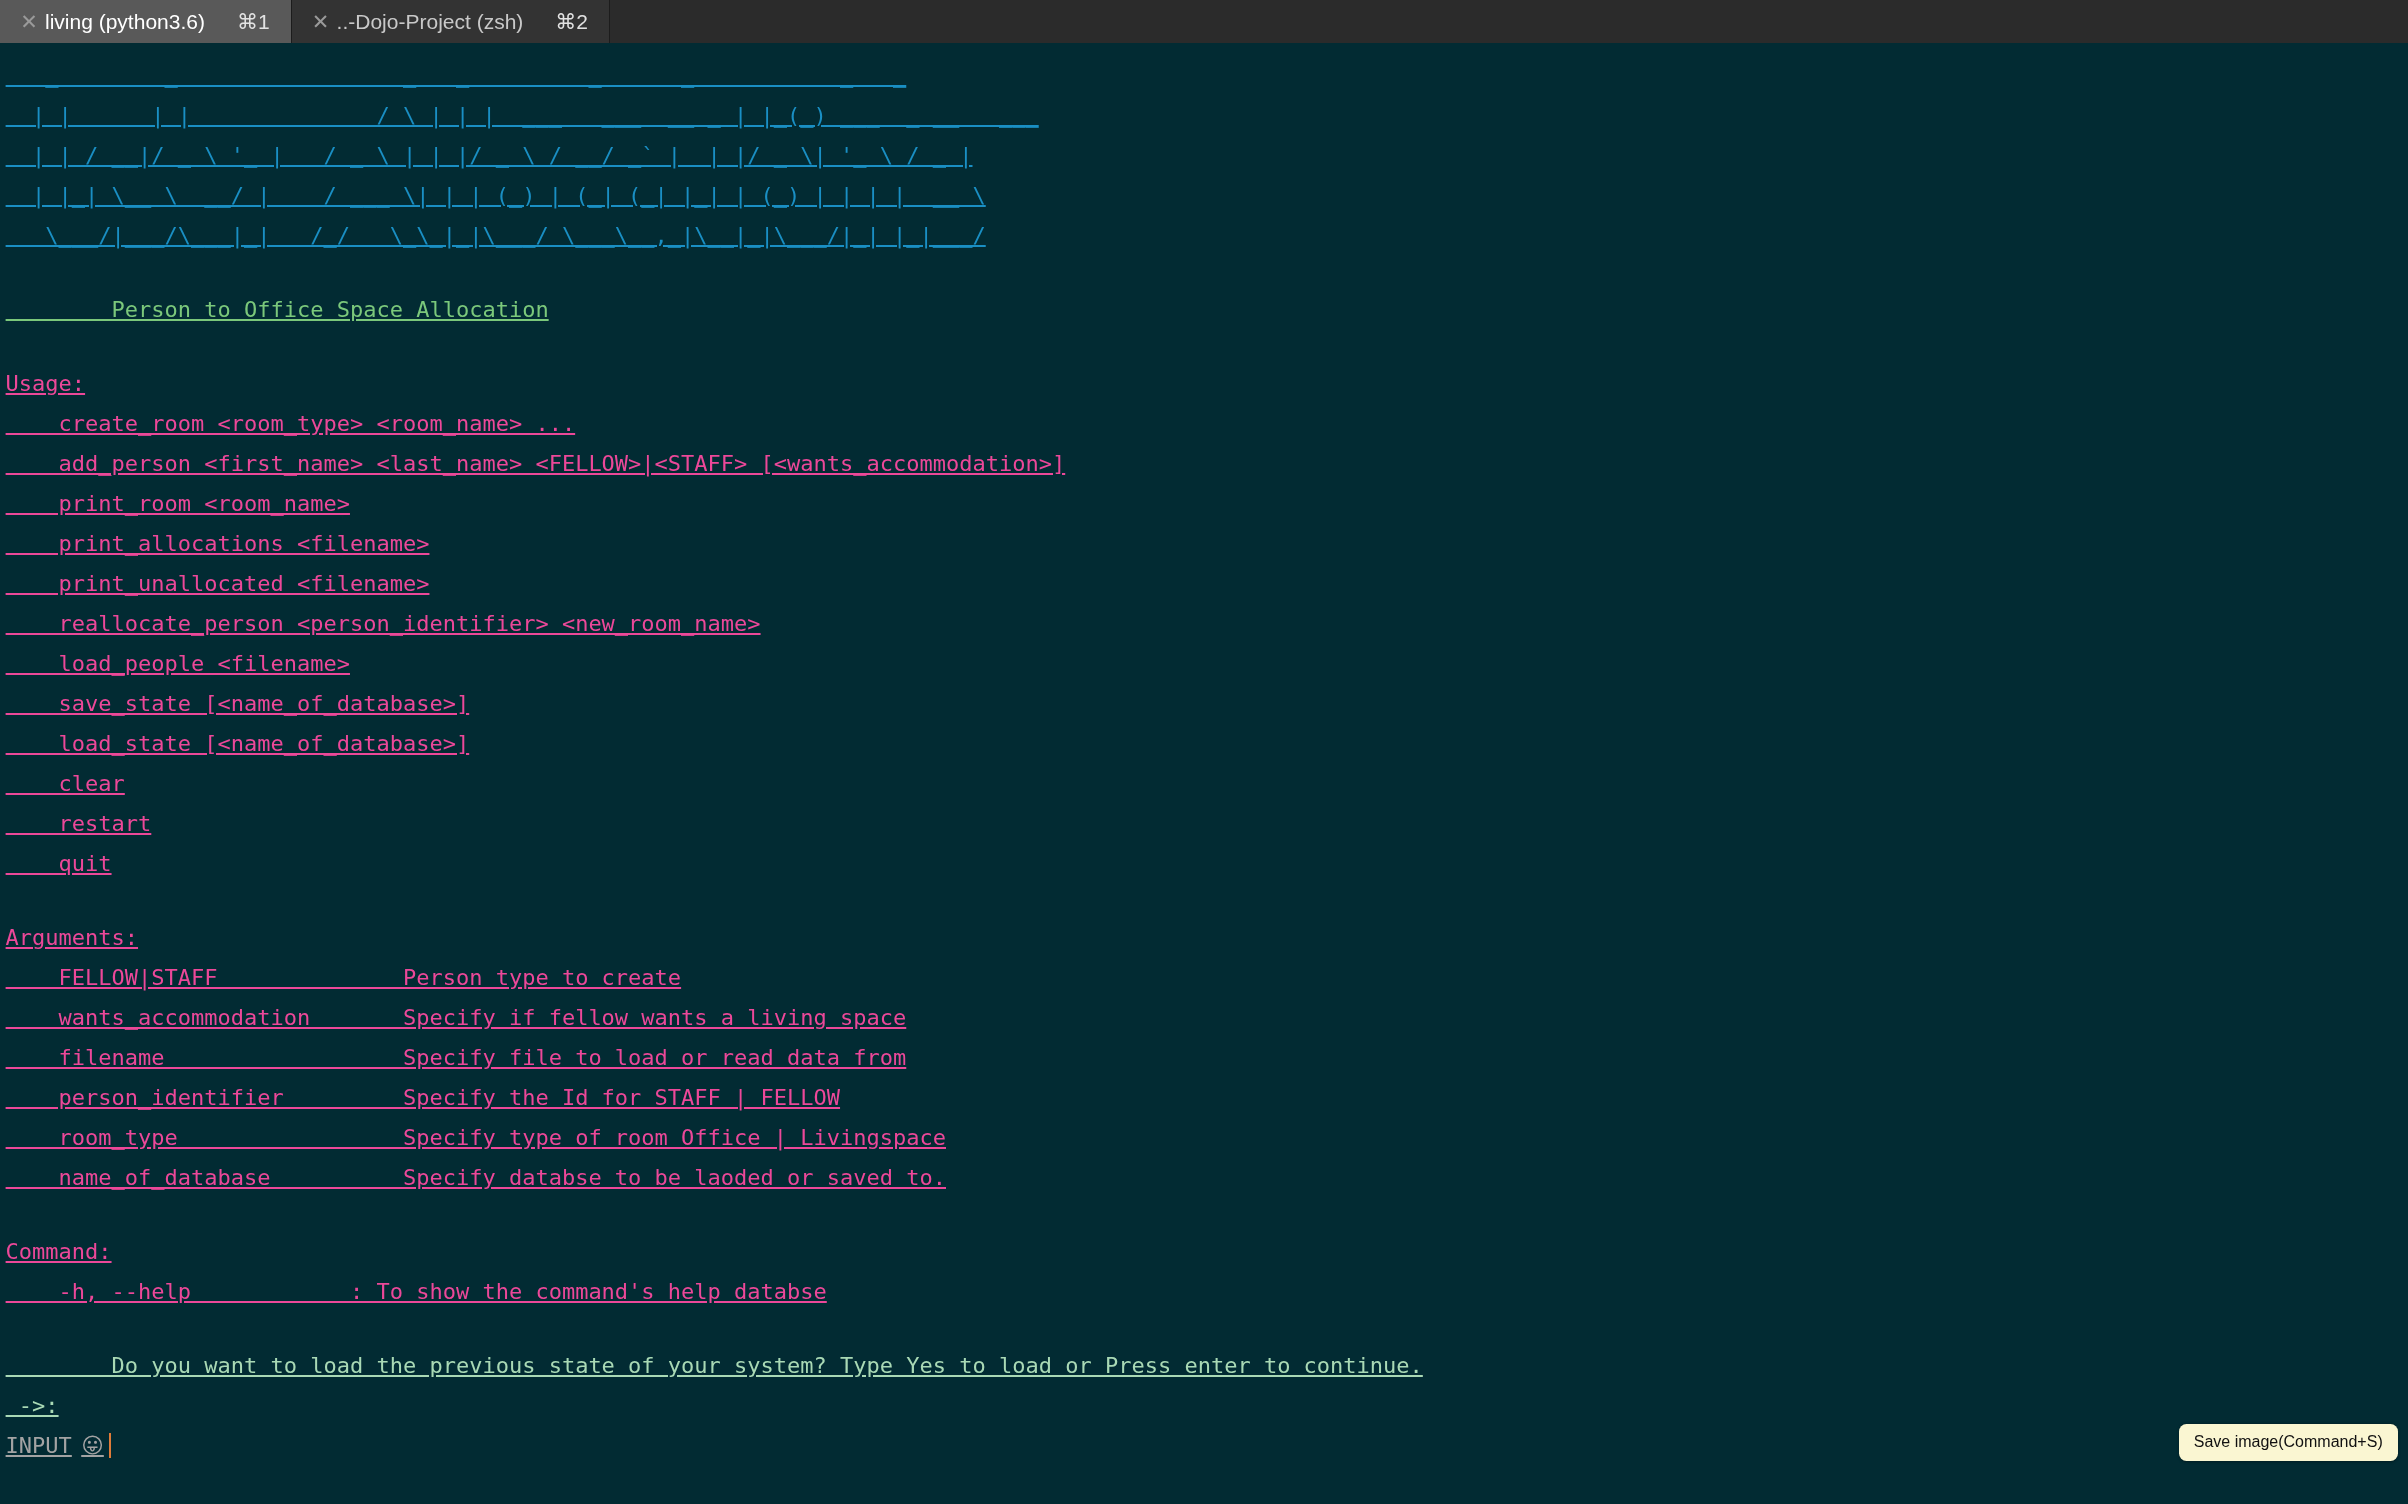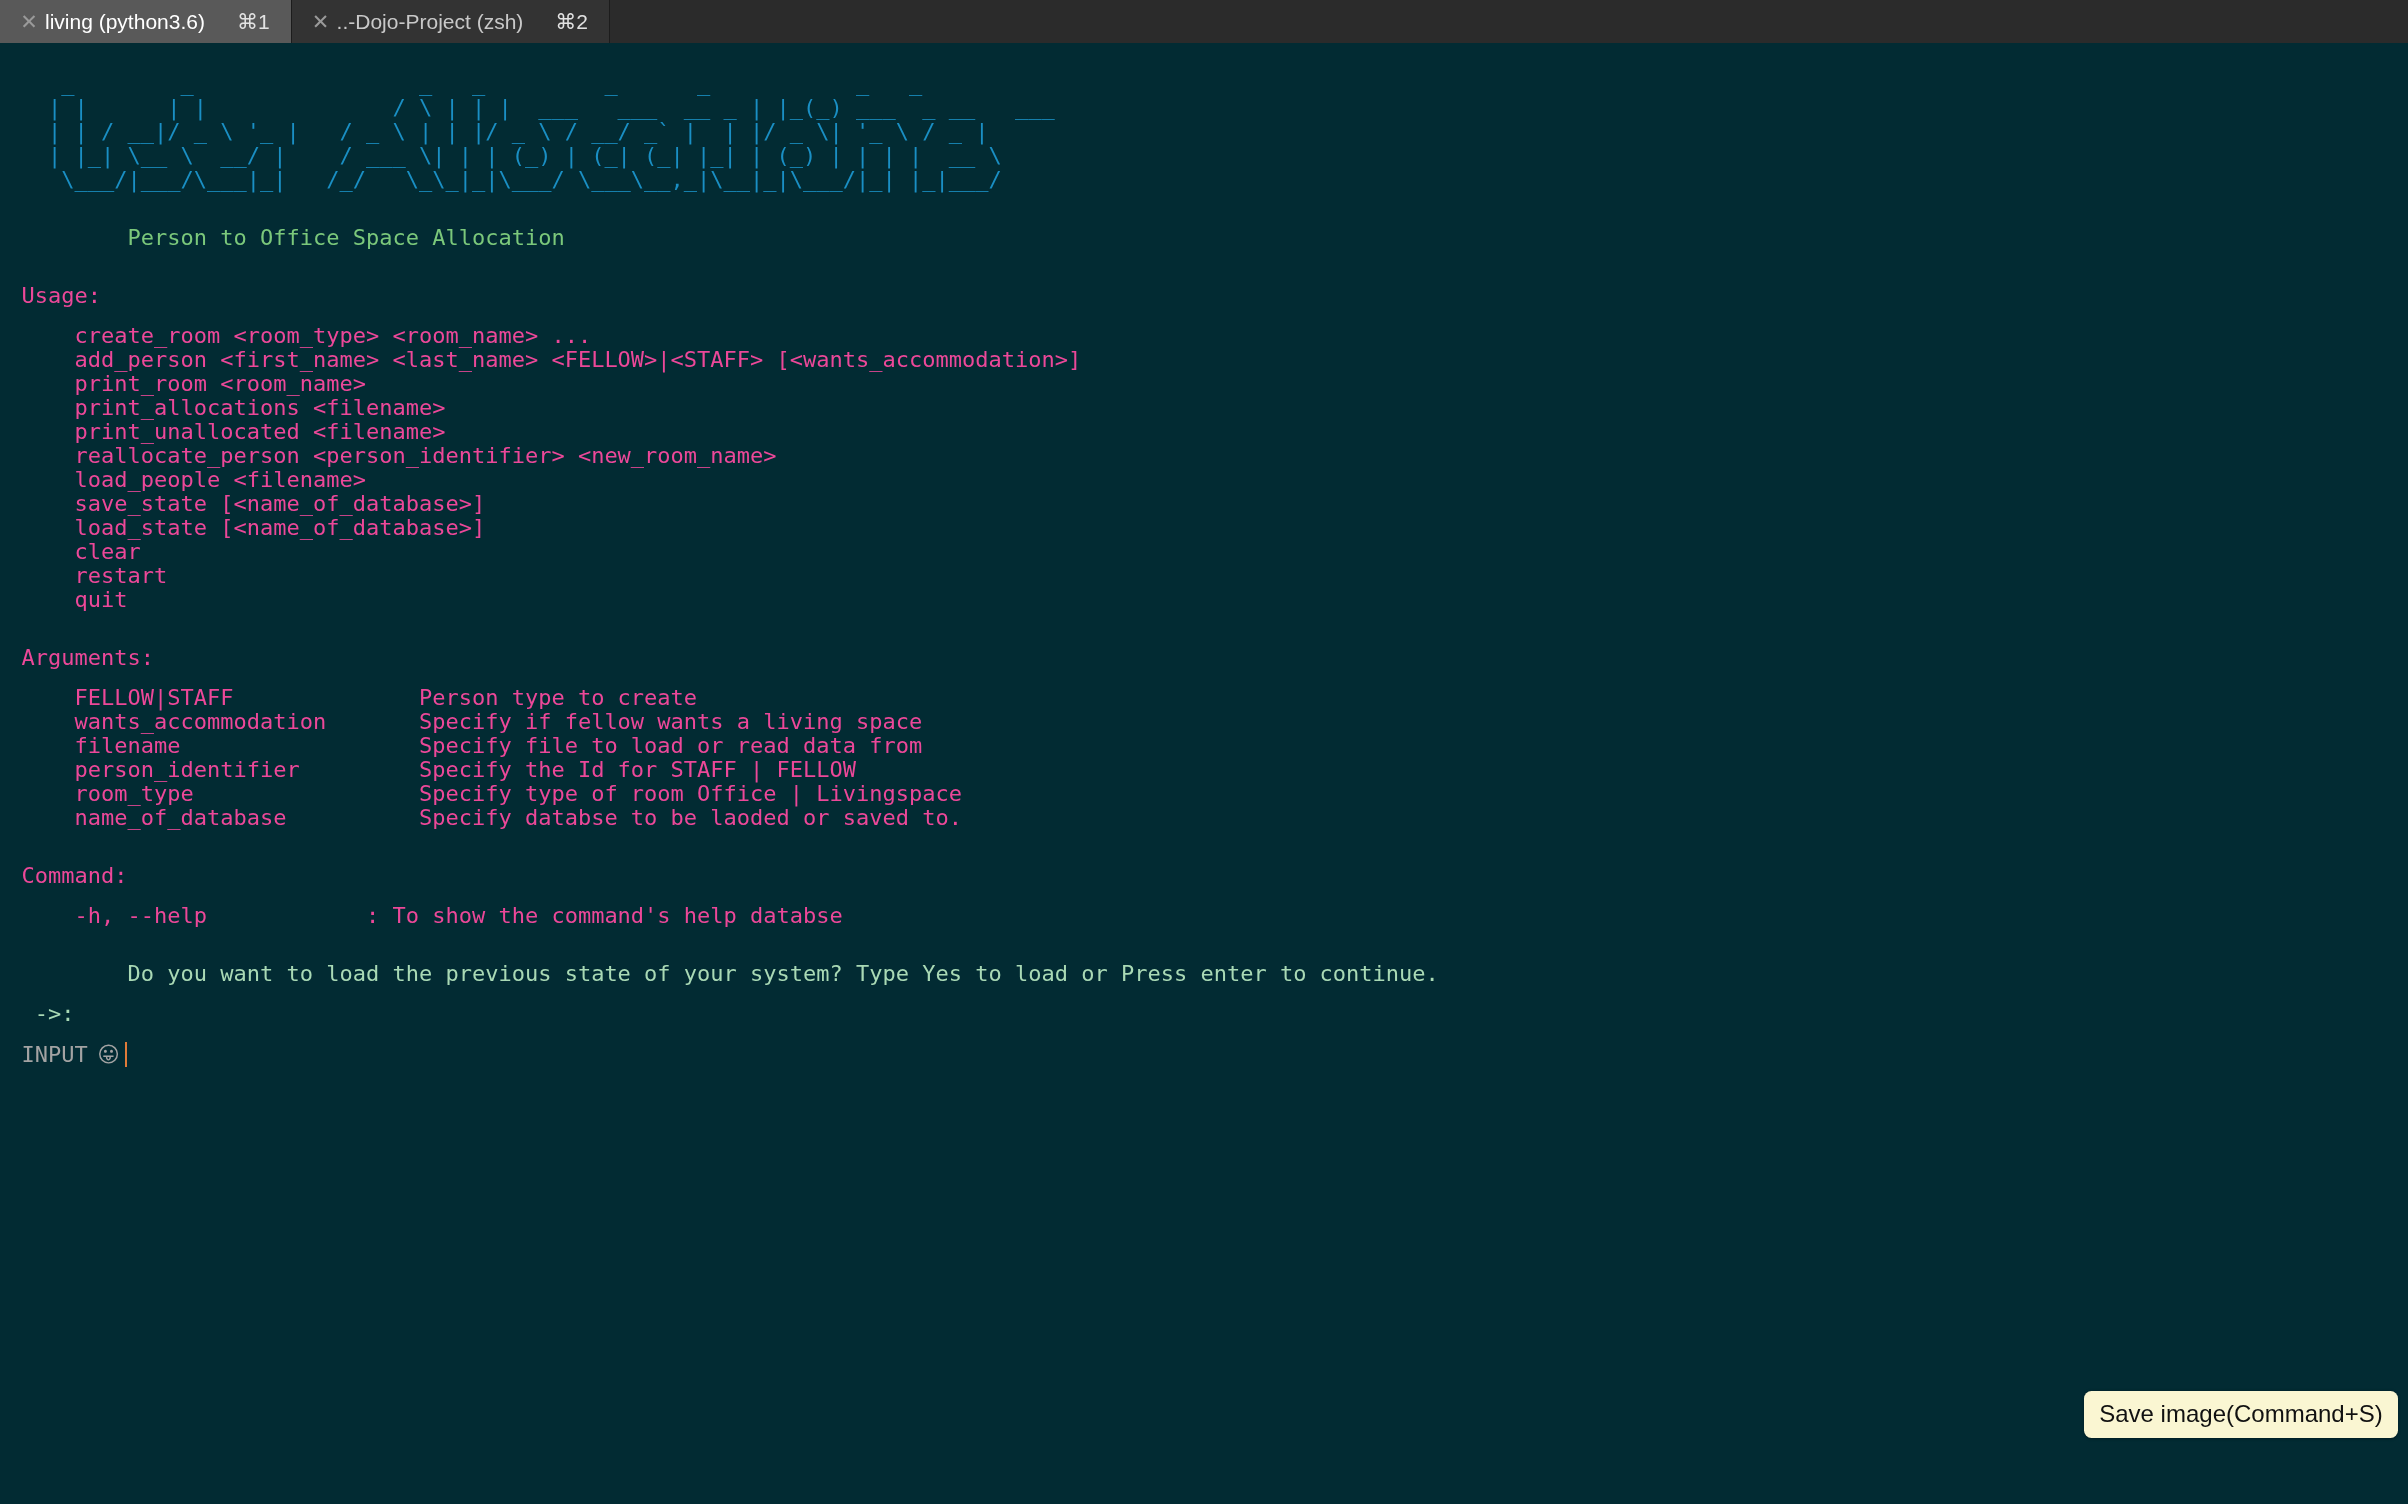--- a/index.html
+++ b/index.html
@@ -50,28 +50,29 @@
   
   #terminal {
     position: relative;
     width: 100%;
     height: 1461px;
     background: #022b33;
     padding: 13px 0 0 0;
     overflow: hidden;
   }
   pre.term {
-    margin: 16px;
+    margin: 0;
     padding: 0 0 0 5.6px;
     font-family: "DejaVu Sans Mono", "Liberation Mono", monospace;
     font-size: 22px;
-    line-height: 24px;
+    line-height: 40px;
     letter-spacing: 0px;
     white-space: pre;
     tab-size: 4;
+    text-decoration: underline;
   }
   .c-banner  { color: #1a8fc4; }
   .c-green   { color: #7bc87b; }
   .c-orange  { color: #ec4899; }
   .c-amber   { color: #ec4899; }
   .c-prompt  { color: #a9d9b5; }
   .c-input   { color: #a3a3a3; }
 
   .cursor {
     display: inline-block;
@@ -80,25 +81,25 @@
     background: #e07b39;
     vertical-align: -4.7px;
     margin-left: 4.7px;
   }
   .emoji { font-family: "DejaVu Sans", sans-serif; font-size: 21.7px; }
 
   
   #save-btn {
     position: absolute;
     right: 11.3px;
-    bottom: 66px;
+    bottom: 43px;
     background: #faf6d2;
     color: #111111;
     font-family: "Liberation Sans", sans-serif;
-    font-size: 24px;
+    font-size: 16px;
     padding: 8.5px 15px 10.4px 15px;
     border-radius: 7.5px;
     border: none;
     box-shadow: 0 0.9px 2.8px rgba(0,0,0,0.35);
     white-space: nowrap;
     cursor: pointer;
   }
 </style>
 </head>
 <body>

